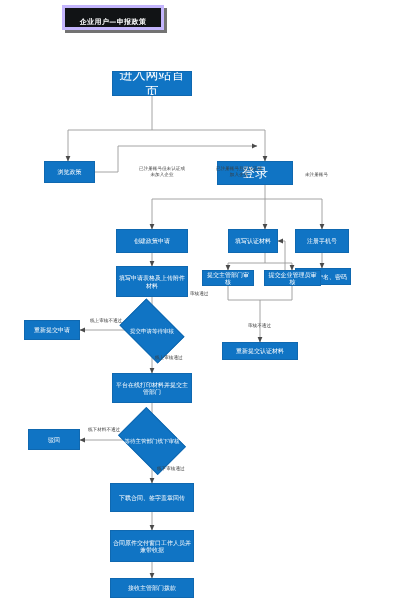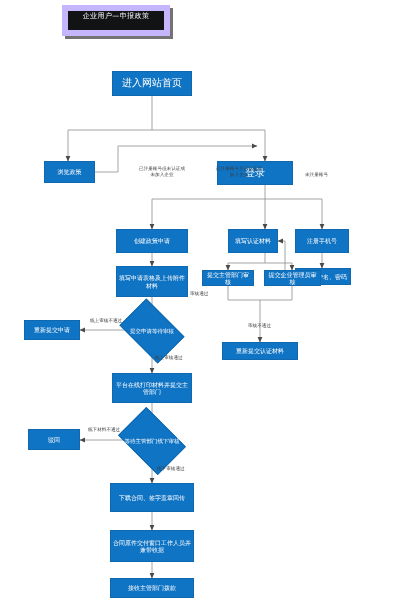--- a/index.html
+++ b/index.html
@@ -2,33 +2,33 @@
 <html><head>
 <meta charset="utf-8">
 <style>
   html,body{margin:0;padding:0;background:#ffffff;}
   body{width:396px;height:600px;position:relative;overflow:hidden;
        font-family:"DejaVu Sans","Liberation Sans",sans-serif;}
 
   #canvas{position:absolute;left:0;top:0;width:396px;height:600px;}
 
   
-  .titlebar{position:absolute;background:#111315;border:6px solid #c4b5fd;
+  .titlebar{position:absolute;background:#111315;border:3px solid #c4b5fd;
             box-shadow:3px 3px 0 rgba(0,0,0,.55);
-            display:flex;align-items:flex-start;justify-content:center;}
+            display:flex;align-items:flex-end;justify-content:center;font-weight:bold;}
   .titlebar span{color:#ffffff;font-size:7px;letter-spacing:.4px;
                  white-space:nowrap;}
 
   
   .node{position:absolute;box-sizing:border-box;background:#1074c4;
         border:1px solid #0f68b0;color:#ffffff;
         display:flex;align-items:center;justify-content:center;
         text-align:center;line-height:1.25;font-size:6px;
         padding:1px 2px;overflow:hidden;}
-  .node.big{font-size:10px;font-family:Liberation Serif, serif;}
+  .node.big{font-size:13px;font-family:Liberation Serif, serif;}
 
   
   .diamond{position:absolute;display:flex;align-items:center;
            justify-content:center;}
   .diamond .dshape{position:absolute;left:0;top:0;width:100%;height:100%;
                    background:#1074c4;border:1px solid #0f68b0;
                    transform:rotate(45deg);box-sizing:border-box;}
   .diamond .dtxt{position:relative;z-index:2;color:#fff;font-size:5.5px;
                  line-height:1.2;text-align:center;width:100%;}
 

